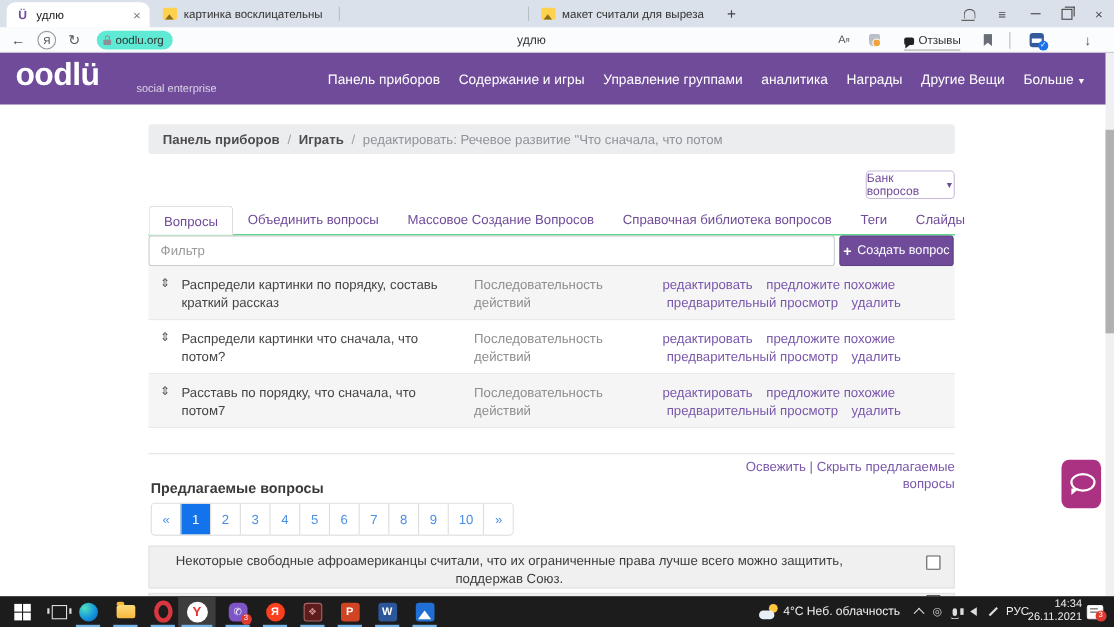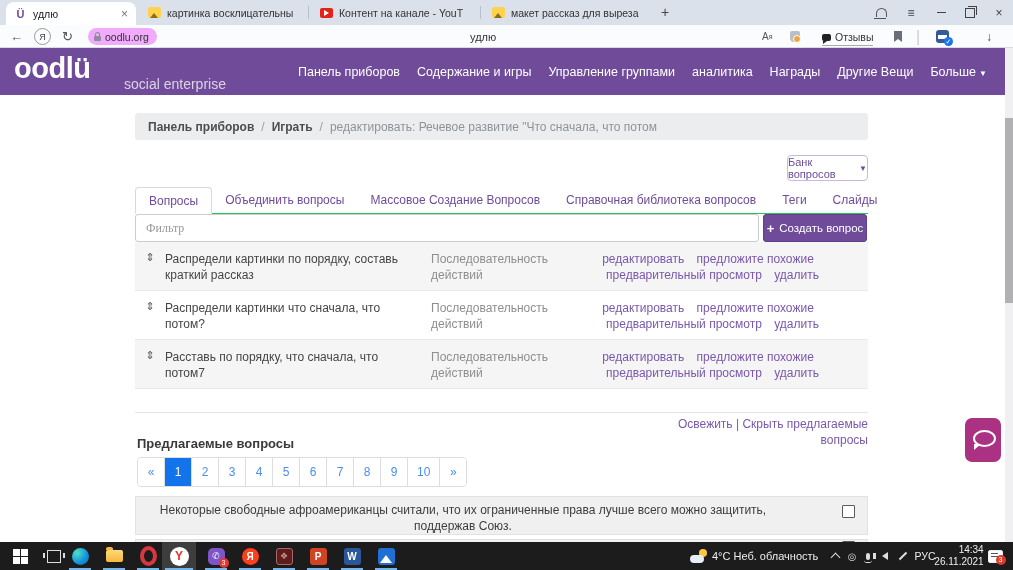--- a/index.html
+++ b/index.html
@@ -24,56 +24,56 @@
   #newtab{left:655px;top:3px;width:20px;height:20px;text-align:center;line-height:19px;font-size:14px;color:#444;}
   .winbtn{position:absolute;top:0;width:30px;height:25px;display:flex;align-items:center;justify-content:center;color:#444;font-size:12px;}
   .bell{width:9px;height:8px;border:1.5px solid #555;border-bottom:none;border-radius:6px 6px 0 0;position:relative;}
   .bell::after{content:"";position:absolute;left:-3px;bottom:-2px;width:12px;height:1.5px;background:#555;}
   .rest{width:8px;height:8px;border:1px solid #444;position:relative;}
   .rest::before{content:"";position:absolute;left:2px;top:-3px;width:8px;height:8px;border:1px solid #444;border-bottom:none;border-left:none;}
   .minb{width:9px;height:1.5px;background:#444;}
   
   #addrbar{left:0;top:25px;width:1013px;height:23px;background:#fbfcfd;border-bottom:1px solid #d9dde3;box-sizing:border-box;}
   .abar{position:absolute;top:0;height:23px;display:flex;align-items:center;color:#555;}
-  .urlchip{background:#f0abfc;border-radius:9px;height:17px;top:3px;padding:0 8px 0 6px;gap:4px;font-size:10.5px;color:#333;}
+  .urlchip{background:#5eead4;border-radius:9px;height:17px;top:3px;padding:0 8px 0 6px;gap:4px;font-size:10.5px;color:#333;}
   .padlock{width:7px;height:5px;background:#8a8f98;border-radius:1px;position:relative;margin-top:3px;}
   .padlock::before{content:"";position:absolute;top:-4px;left:1px;width:3px;height:3px;border:1.2px solid #8a8f98;border-bottom:none;border-radius:3px 3px 0 0;}
   .ybadge{width:15px;height:15px;border:1px solid #999;border-radius:50%;display:flex;align-items:center;justify-content:center;font-size:9px;color:#444;}
   .shield{width:10px;height:11px;background:#b9bec7;border-radius:2px 2px 4px 4px;position:relative;}
   .shield::after{content:"";position:absolute;right:-1px;bottom:-1px;width:6px;height:6px;background:#f0a23c;border-radius:50%;border:1px solid #fff;}
   .bubble{width:9px;height:7px;background:#222;border-radius:2px;position:relative;margin-right:4px;}
   .bubble::after{content:"";position:absolute;left:1px;bottom:-3px;border-top:3px solid #222;border-right:4px solid transparent;}
   .flag{width:8px;height:11px;background:#6a6f77;clip-path:polygon(0 0,100% 0,100% 100%,50% 72%,0 100%);}
   .extic{width:13px;height:13px;background:#355a9b;border-radius:3px;position:relative;}
   .extic::before{content:"";position:absolute;left:2px;top:5px;width:9px;height:4px;background:#fff;}
   .chk{position:absolute;right:-4px;bottom:-3px;width:9px;height:9px;background:#1a73e8;border-radius:50%;color:#fff;font-size:7px;line-height:9px;text-align:center;}
   .dlic{position:relative;font-size:12px;color:#444;}
   
   #navbar{left:0;top:48px;width:1013px;height:47px;background:#6f4b99;}
   #logo{left:14px;top:4px;color:#fff;font-size:29px;font-weight:bold;letter-spacing:-.5px;}
-  #tagline{left:124px;top:28px;color:rgba(255,255,255,.75);font-size:14px;}
+  #tagline{left:124px;top:28px;color:rgba(255,255,255,.75);font-size:10px;}
   #navmenu{right:26px;top:0;height:47px;display:flex;align-items:center;gap:17px;}
   .navitem{color:#fff;font-size:12.5px;white-space:nowrap;}
   .caret{font-size:8px;margin-left:3px;}
   
   #sb-track{left:1005px;top:48px;width:8px;height:494px;background:#f0f0f2;}
   #sb-thumb{left:1005px;top:118px;width:8px;height:185px;background:#b1b1b3;}
   
   #crumbbar{left:135px;top:113px;width:733px;height:27px;background:#ecedee;border-radius:3px;
     display:flex;align-items:center;padding-left:13px;box-sizing:border-box;font-size:12px;gap:7px;}
   .crumb-link{color:#4d4d4f;font-weight:bold;}
   .crumb-sep{color:#9aa0a6;}
   .crumb-cur{color:#8f9399;}
   #bankbtn{left:787px;top:155px;width:81px;height:26px;border:1px solid #c9bada;border-radius:4px;
     color:#6f4b99;font-size:11px;display:flex;align-items:center;justify-content:center;gap:4px;background:#fff;box-sizing:border-box;}
   #qtabs{left:135px;top:187px;width:733px;height:27px;border-bottom:1px solid #22c55e;box-sizing:border-box;display:flex;font-size:12px;}
   .qtab{color:#6f4b99;padding:6px 13px 0 13px;white-space:nowrap;}
   .qtab.active{background:#fff;border:1px solid #d9d9d9;border-bottom:1px solid #fff;border-radius:4px 4px 0 0;height:27px;box-sizing:border-box;}
   #filter{left:135px;top:214px;width:624px;height:28px;border:1px solid #ccc;border-radius:3px;
-    box-sizing:border-box;padding:0 10px;font-size:12px;color:#333;font-family:Liberation Serif, serif;}
+    box-sizing:border-box;padding:0 10px;font-size:12px;color:#333;font-family:Liberation Sans, sans-serif;}
   #filter::placeholder{color:#9a9a9a;}
   #createbtn{left:763px;top:214px;width:104px;height:28px;background:#6f4b99;border:1px solid #5f3f86;border-radius:3px;
     color:#fff;font-size:11.5px;display:flex;align-items:center;justify-content:center;gap:5px;box-sizing:border-box;}
   #createbtn .plus{font-weight:bold;font-size:13px;}
   .qrow{left:135px;width:733px;height:49px;display:flex;border-bottom:1px solid #e9e9e9;box-sizing:border-box;font-size:12px;}
   .qrow.grey{background:#f5f5f6;}
   .drag{width:30px;text-align:center;color:#555;padding-top:9px;font-size:11px;}
   .qtext{width:238px;color:#454545;padding-top:9px;line-height:16px;}
   .qtype{width:125px;margin-left:28px;color:#8e8e8e;padding-top:9px;line-height:16px;}
   .qacts{flex:1;text-align:center;padding:9px 8px 0 0;line-height:16px;color:#7a58ab;}
@@ -140,28 +140,24 @@
   <div class="tab active">
     <span class="fav oodlu">Ü</span>
     <span class="tab-title">удлю</span>
     <span class="tab-close">×</span>
   </div>
   <div class="tab" style="left:140px;width:168px;">
     <span class="fav img"></span>
     <span class="tab-title">картинка восклицательны</span>
   </div>
   <div class="tabsep" style="left:308px;"></div>
-  <div class="tab" style="left:312px;width:168px;">
-    <span class="fav yt"></span>
-    <span class="tab-title">Контент на канале - YouT</span>
-  </div>
   <div class="tabsep" style="left:480px;"></div>
   <div class="tab" style="left:484px;width:168px;">
     <span class="fav img"></span>
-    <span class="tab-title">макет рассказ для выреза</span>
+    <span class="tab-title">макет считали для выреза</span>
   </div>
   <div class="abs" id="newtab">+</div>
   <div class="winbtn" style="left:866px;">
       <span class="bell"></span>
     </div>
   <div class="winbtn" style="left:896px;">≡</div>
   <div class="winbtn" style="left:926px;">
       <span class="minb"></span>
     </div>
   <div class="winbtn" style="left:955px;">

